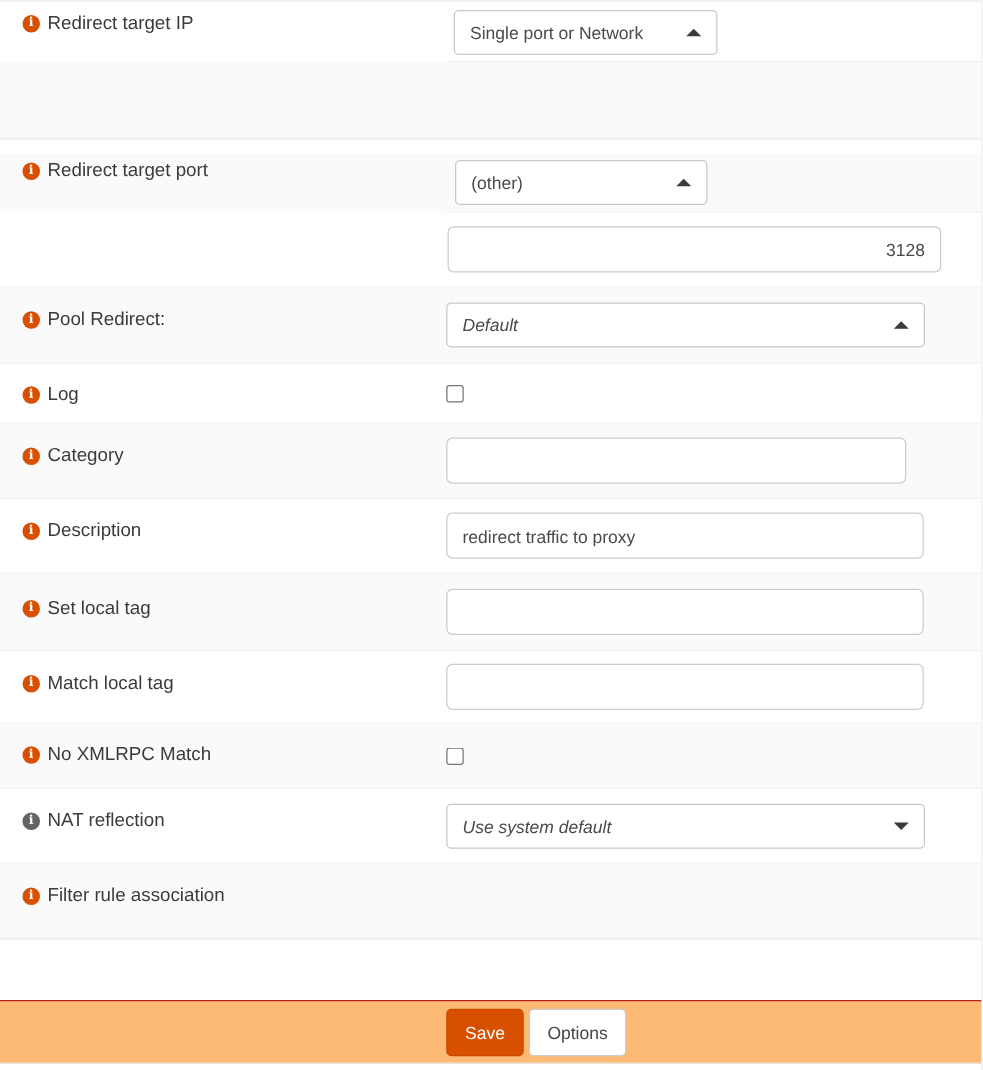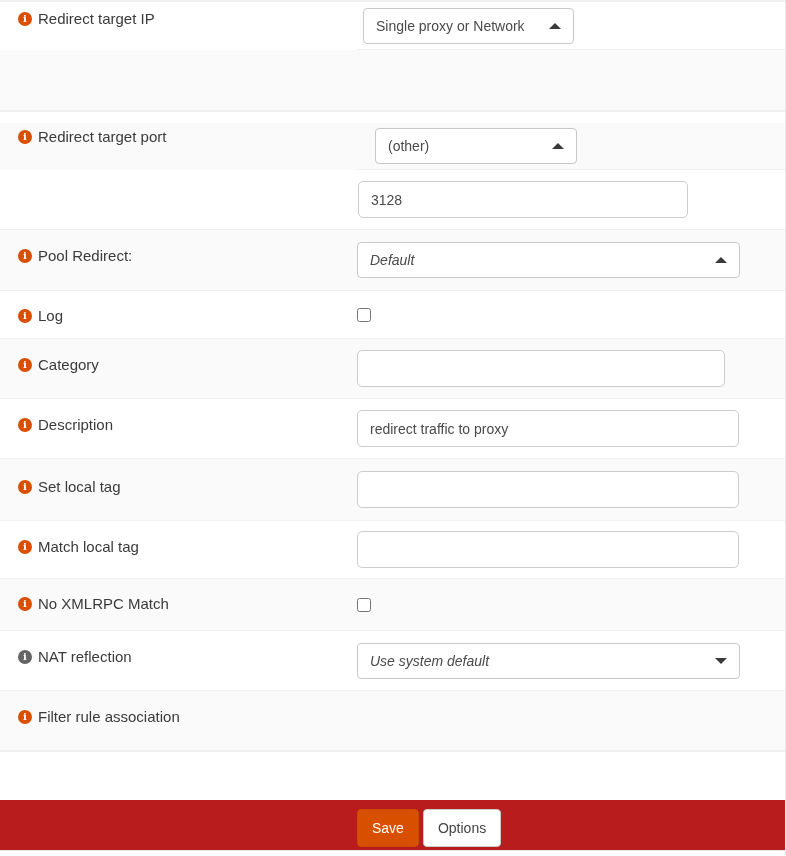--- a/index.html
+++ b/index.html
@@ -42,47 +42,47 @@
   .r1b { height:61px; border-bottom:1px solid #f0f0f0; }
   .rgap { height:12px; border-top:1px solid #f0f0f0; background:#fff; }
   .r2a { height:47px; } .r2a .label-cell{ padding-top:5px; }
   .r2b { height:60px; }
   .rstd { } .rstd .label-cell{ padding-top:17px; }
   .r3 { height:61px; } .r4 { height:48px; } .r4 .label-cell{ padding-top:16px; }
   .r5 { height:60px; } .r6 { height:60px; } .r7 { height:62px; } .r7 .label-cell{ padding-top:19px; }
   .r8 { height:58px; } .r9 { height:52px; } .r9 .label-cell{ padding-top:16px; }
   .r10 { height:60px; } .r11 { height:60px; }
   .r12 { height:49px; border-top:1px solid #f0f0f0; background:#fff; }
-  .r13 { height:51px; background:#b91c1c; border-top:5px solid #b91c1c; border-bottom:1px solid #e9e9e9;
+  .r13 { height:51px; background:#fdba74; border-top:1px solid #b91c1c; border-bottom:1px solid #e9e9e9;
     display:flex; align-items:center; padding-left:357px; }
 
   .w-sel1 { width:211px; margin-left:6px; }
   .w-inp1 { width:200px; margin-left:7px; }
-  .w-sel2 { width:202px; margin-left:18px; }
-  .w-inp2 { width:330px; margin-left:1px; }
+  .w-sel2 { width:202px; margin-left:7px; }
+  .w-inp2 { width:395px; margin-left:1px;text-align:right; }
   .w-wide-sel { width:383px;font-style:italic; }
   .w-cat { width:368px; }
   .w-wide-inp { width:382px; }
 </style>
 </head>
 <body>
 
 <div class="page">
   <div class="topline"></div>
 
   <div class="row white r1a">
     <div class="label-cell">
       <span class="lbl">
         <span class="info-ic">i</span>
         <span>Redirect target IP</span>
       </span>
     </div>
     <div class="ctrl-cell b-part">
       <div class="sel w-sel1">
-        <span>Single proxy or Network</span>
+        <span>Single port or Network</span>
         <span class="caret up"></span>
       </div>
     </div>
   </div>
 
   <div class="row gray r1b">
     <div class="label-cell"></div>
   </div>
 
   <div class="rgap"></div>

